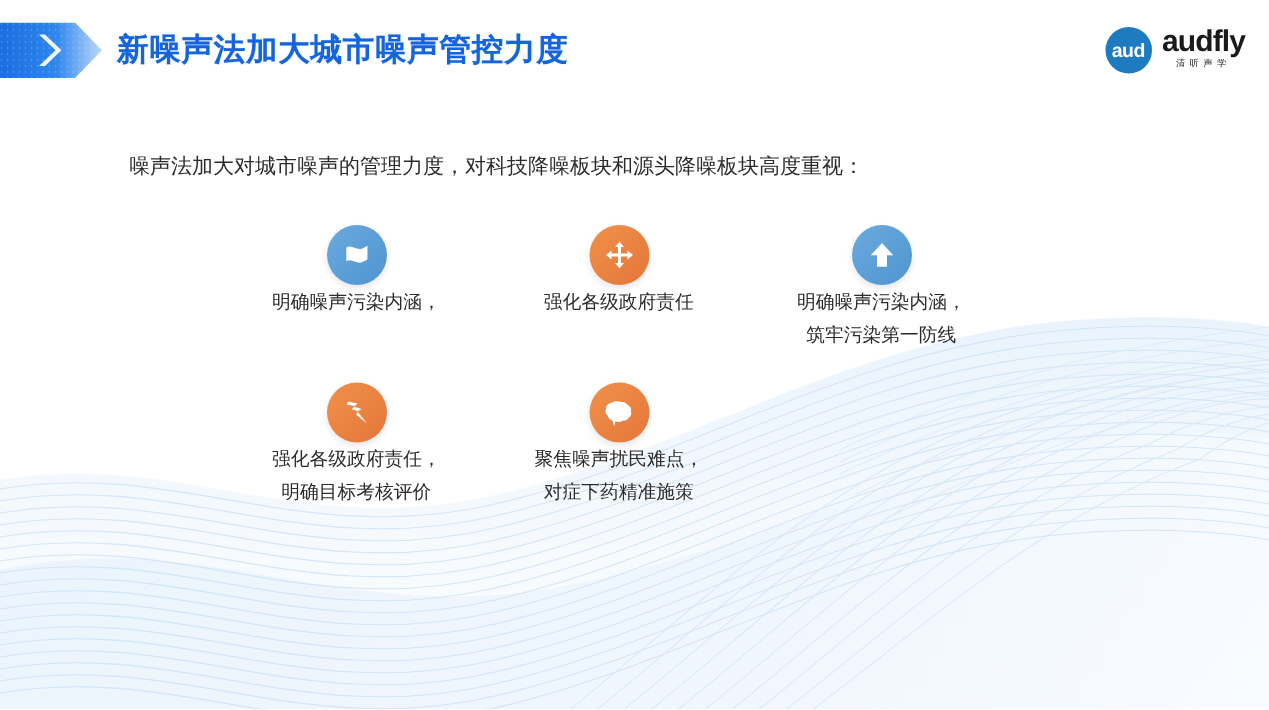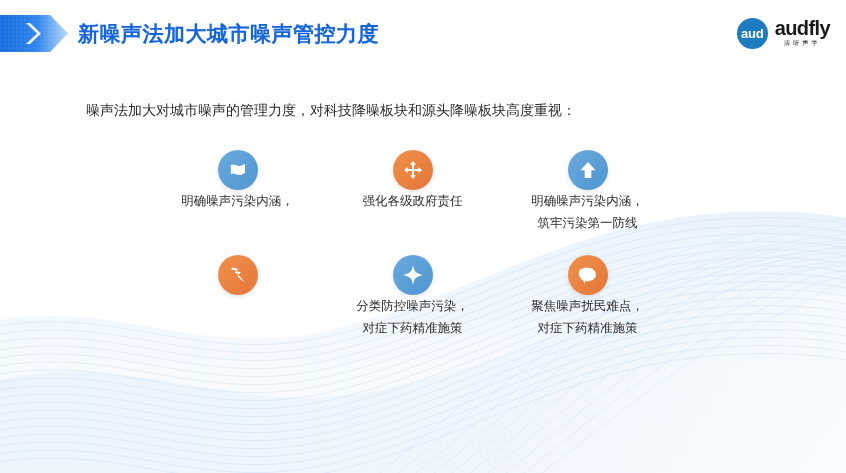--- a/index.html
+++ b/index.html
@@ -301,31 +301,24 @@
       <div class="item-label">明确噪声污染内涵，</div>
       <div class="item-label-line2">筑牢污染第一防线</div>
     </div>
 
     <div class="item">
       <div class="item-icon orange">
         <svg width="24" height="24" viewBox="0 0 24 24" aria-hidden="true">
           <path d="M6.0,4.6 L12.4,6.0 L10.0,8.0 L15.0,9.6 L12.4,11.4 L18.6,19.4 L11.4,13.4 L12.8,11.2 L8.6,9.8 L10.4,7.6 L5.2,6.6 Z" fill="#ffffff"></path>
         </svg>
       </div>
-    </div>
-
-    <div class="item">
-      <div class="item-icon blue">
-        <svg width="24" height="24" viewBox="0 0 24 24" aria-hidden="true">
-          <path d="M12,2.0 C12.9,8.0 14.6,10.4 21.6,12 C14.6,13.6 12.9,16.0 12,22.0 C11.1,16.0 9.4,13.6 2.4,12 C9.4,10.4 11.1,8.0 12,2.0 Z" fill="#ffffff"></path>
-        </svg>
-      </div>
-      <div class="item-label">分类防控噪声污染，</div>
-      <div class="item-label-line2">对症下药精准施策</div>
-    </div>
+      <div class="item-label">强化各级政府责任，</div>
+      <div class="item-label-line2">明确目标考核评价</div>
+    </div>
+
 
     <div class="item">
       <div class="item-icon orange">
         <svg width="23" height="23" viewBox="0 0 24 24" aria-hidden="true">
           <path d="M7.2,4.6 C9.0,3.4 11.6,3.4 13.6,4.2 C15.6,3.8 17.6,4.8 18.4,6.4 C20.2,7.0 21.0,9.0 20.4,10.8 C21.2,12.4 20.4,14.4 18.8,15.2 C18.2,16.8 16.4,17.6 14.6,17.2 C13.4,18.2 11.6,18.4 10.2,17.8 L9.8,17.6 L8.8,21.0 L7.6,17.0 C5.8,16.6 4.4,15.2 4.2,13.4 C2.8,12.4 2.4,10.4 3.2,8.8 C3.0,7.0 4.2,5.4 5.8,5.0 Z" fill="#ffffff"></path>
         </svg>
       </div>
       <div class="item-label">聚焦噪声扰民难点，</div>
       <div class="item-label-line2">对症下药精准施策</div>
     </div>

